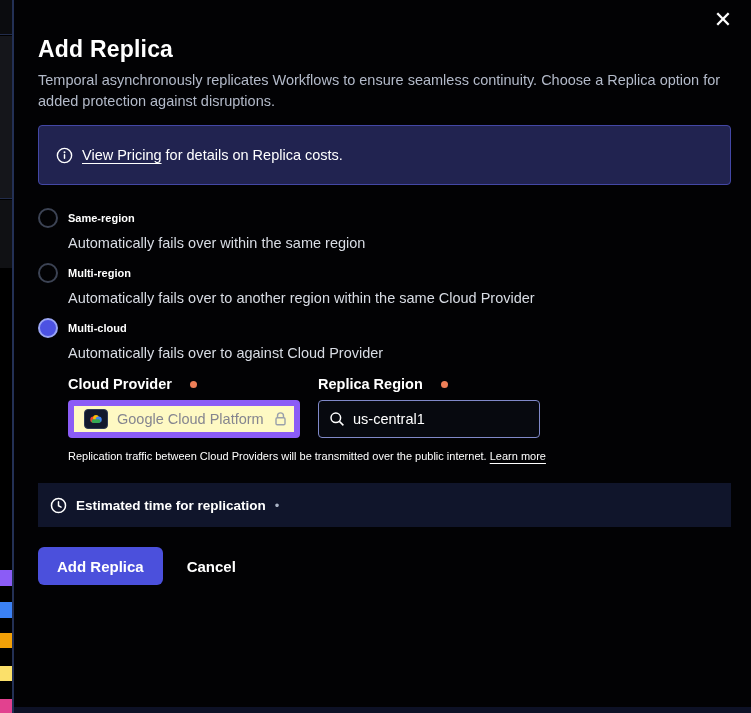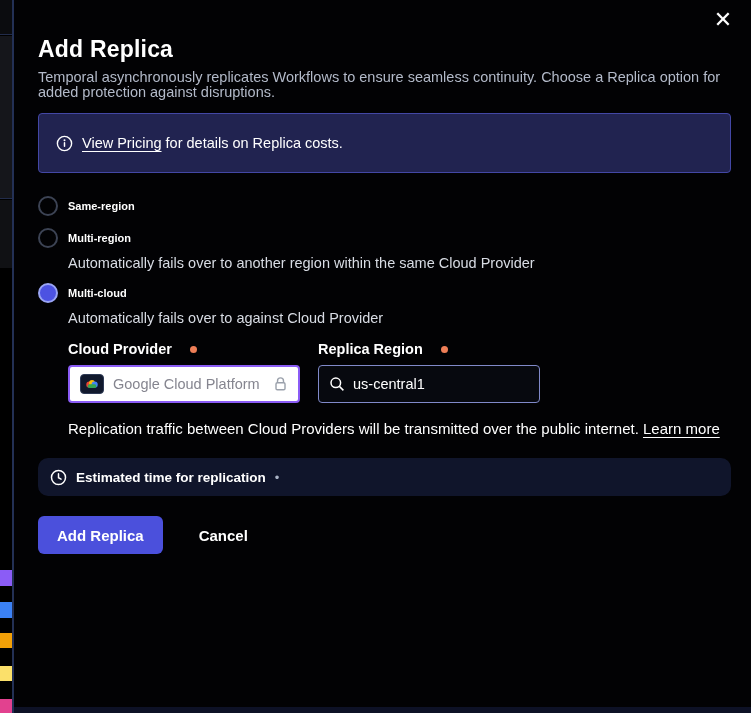--- a/index.html
+++ b/index.html
@@ -19,58 +19,58 @@
   .chip4 { top: 666px; height: 15px; }
   .chip5 { top: 699px; height: 14px; }
 
   
   .modal { position: absolute; left: 14px; top: 0; width: 737px; height: 713px; background: #020204; padding: 0 20px 0 24px; }
   .bottom-bar { position: absolute; left: 14px; right: 0; bottom: 0; height: 6px; background: #0d1126; }
 
   .close-btn { position: absolute; top: 6px; right: 14px; width: 28px; height: 28px; display: flex; align-items: center; justify-content: center; font-size: 22px; font-weight: 300; color: #fff; cursor: pointer; line-height: 1; }
 
   .title { margin-top: 36px; font-size: 23px; font-weight: 700; letter-spacing: 0.2px; }
-  .subtitle { margin-top: 7px; font-size: 14.5px; line-height: 15px; color: #b3bac9; max-width: 700px; }
+  .subtitle { margin-top: 7px; font-size: 14.5px; line-height: 21px; color: #b3bac9; max-width: 700px; }
 
   .pricing-banner { margin-top: 13px; height: 60px; background: #212350; border: 1px solid #4347a5; border-radius: 4px; display: flex; align-items: center; padding: 0 17px; gap: 9px; }
   .pricing-text { font-size: 14.5px; color: #fff; }
   .pricing-link { text-decoration: underline; text-underline-offset: 3px; cursor: pointer; color: #fff; font-weight: 400; }
   .info-icon { display: inline-flex; width: 17px; height: 17px; flex: none; }
 
   .options { margin-top: 23px; }
   .option { margin-bottom: 12px; }
   .option-head { display: flex; align-items: center; gap: 10px; }
   .radio { width: 20px; height: 20px; border-radius: 50%; border: 2px solid #3c4354; background: transparent; flex: none; cursor: pointer; }
   .radio.selected { border: 2px solid #9aa5f4; background: #4c52e2; }
   .option-label { font-size: 11px; font-weight: 700; cursor: pointer; }
   .option-desc { margin-left: 30px; margin-top: 7px; font-size: 14.5px; color: #d8dce4; }
 
   .form-row { margin-left: 30px; margin-top: 15px; display: flex; gap: 18px; }
   .field-label { font-size: 14.5px; font-weight: 700; display: flex; align-items: center; gap: 18px; margin-bottom: 8px; }
   .req-dot { width: 7px; height: 7px; border-radius: 50%; background: #ee7e57; display: inline-block; }
-  .provider-box { width: 232px; height: 38px; border: 2px solid #8b5cf6; border-radius: 4px; display: flex; align-items: center; padding: 0 10px; gap: 9px; background: #ffffff; }
+  .provider-box { width: 232px; height: 38px; border: 6px solid #8b5cf6; border-radius: 4px; display: flex; align-items: center; padding: 0 10px; gap: 9px; background: #fef9c3; }
   .provider-text { font-size: 14.5px; color: #85858f; flex: 1; white-space: nowrap; }
   .gcp-badge { width: 24px; height: 20px; border-radius: 4px; background: #11192d; border: 1px solid #2e3a55; display: flex; align-items: center; justify-content: center; flex: none; }
   .lock-icon { flex: none; display: inline-flex; }
   .region-box { width: 222px; height: 38px; border: 1px solid #8089c9; border-radius: 4px; display: flex; align-items: center; padding: 4px 10px; gap: 8px; background: #07090f; }
   .region-input { background: transparent; border: none; outline: none; color: #fff; font-size: 14.5px; font-family: "Liberation Sans", "DejaVu Sans", sans-serif; width: 160px; }
   .search-icon { flex: none; display: inline-flex; }
 
-  .traffic-note { margin-left: 30px; margin-top: 17px; font-size: 15px; color: #fff; }
+  .traffic-note { margin-left: 30px; margin-top: 12px; font-size: 11px; color: #fff; }
   .learn-link { text-decoration: underline; text-underline-offset: 3px; cursor: pointer; color: #fff; }
 
-  .estimate-banner { margin-top: 21px; height: 38px; background: #10152b; border-radius: 10px; display: flex; align-items: center; padding: 0 12px; gap: 9px; }
+  .estimate-banner { margin-top: 21px; height: 44px; background: #10152b; border-radius: 0; display: flex; align-items: center; padding: 0 12px; gap: 9px; }
   .estimate-label { font-size: 13.5px; font-weight: 700; color: #fff; }
   .estimate-sep { font-size: 13px; color: #aab3c5; }
   .estimate-value { font-family: "DejaVu Sans Mono", monospace; font-size: 13px; color: #8d9ab9; }
   .clock-icon { flex: none; display: inline-flex; }
 
   .actions { margin-top: 20px; display: flex; align-items: center; }
   .btn-primary { height: 38px; padding: 0 19px; background: #4b50dc; color: #fff; font-size: 15px; font-weight: 700; border: none; border-radius: 6px; font-family: "Liberation Sans", "DejaVu Sans", sans-serif; cursor: pointer; }
-  .btn-cancel { margin-left: 36px; background: transparent; border: none; color: #fff; font-size: 15px; font-weight: 700; font-family: "Liberation Sans", "DejaVu Sans", sans-serif; cursor: pointer; }
+  .btn-cancel { margin-left: 24px; background: transparent; border: none; color: #fff; font-size: 15px; font-weight: 700; font-family: "Liberation Sans", "DejaVu Sans", sans-serif; cursor: pointer; }
 </style>
 </head>
 <body>
 
 <div class="page-sliver">
   <div class="sliver-seg1"></div>
   <div class="sliver-seg2"></div>
   <div class="sliver-seg3"></div>
   <div class="chip chip1" style="background: rgb(139, 92, 246);"></div>
   <div class="chip chip2" style="background: rgb(59, 130, 246);"></div>
@@ -98,20 +98,21 @@
     <span class="pricing-text"><a class="pricing-link">View Pricing</a><span> for details on Replica costs.</span></span>
   </div>
 
   <div class="options">
 
     <div class="option">
       <div class="option-head">
         <span class="radio"></span>
         <span class="option-label">Same-region</span>
       </div>
+      <div class="option-desc">Automatically fails over within the same region</div>
     </div>
 
     <div class="option">
       <div class="option-head">
         <span class="radio"></span>
         <span class="option-label">Multi-region</span>
       </div>
       <div class="option-desc">Automatically fails over to another region within the same Cloud Provider</div>
     </div>
 

